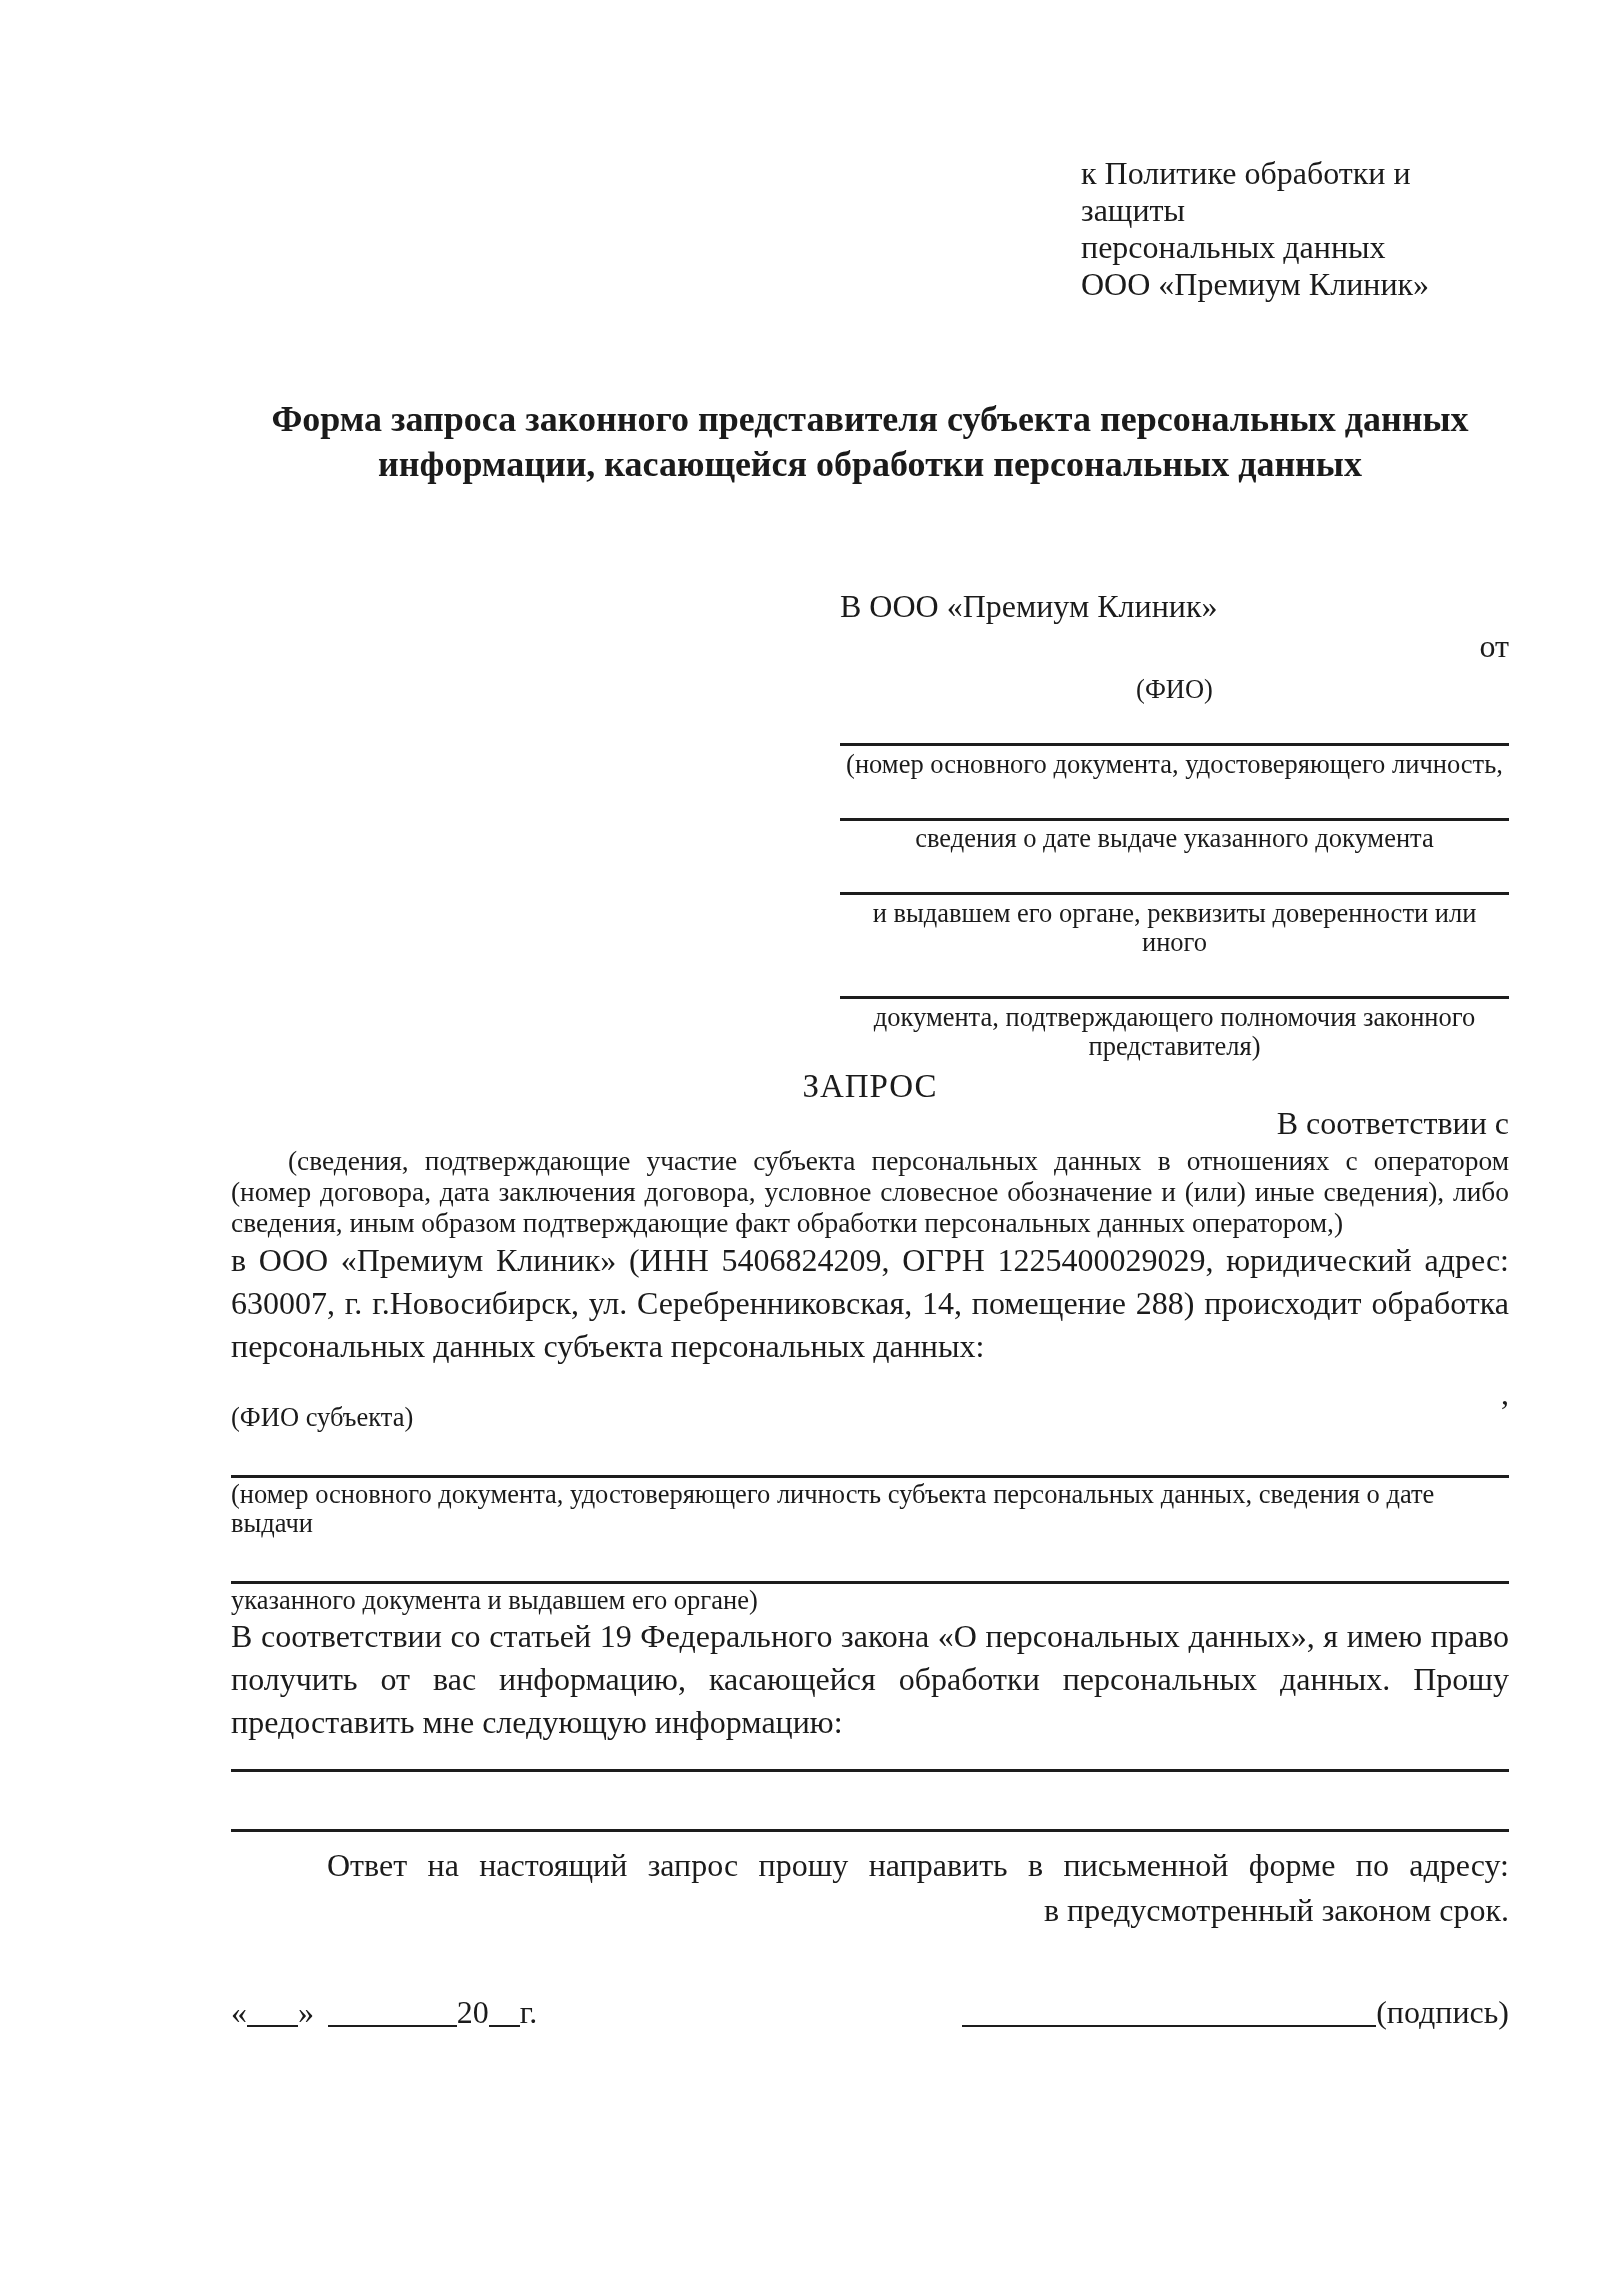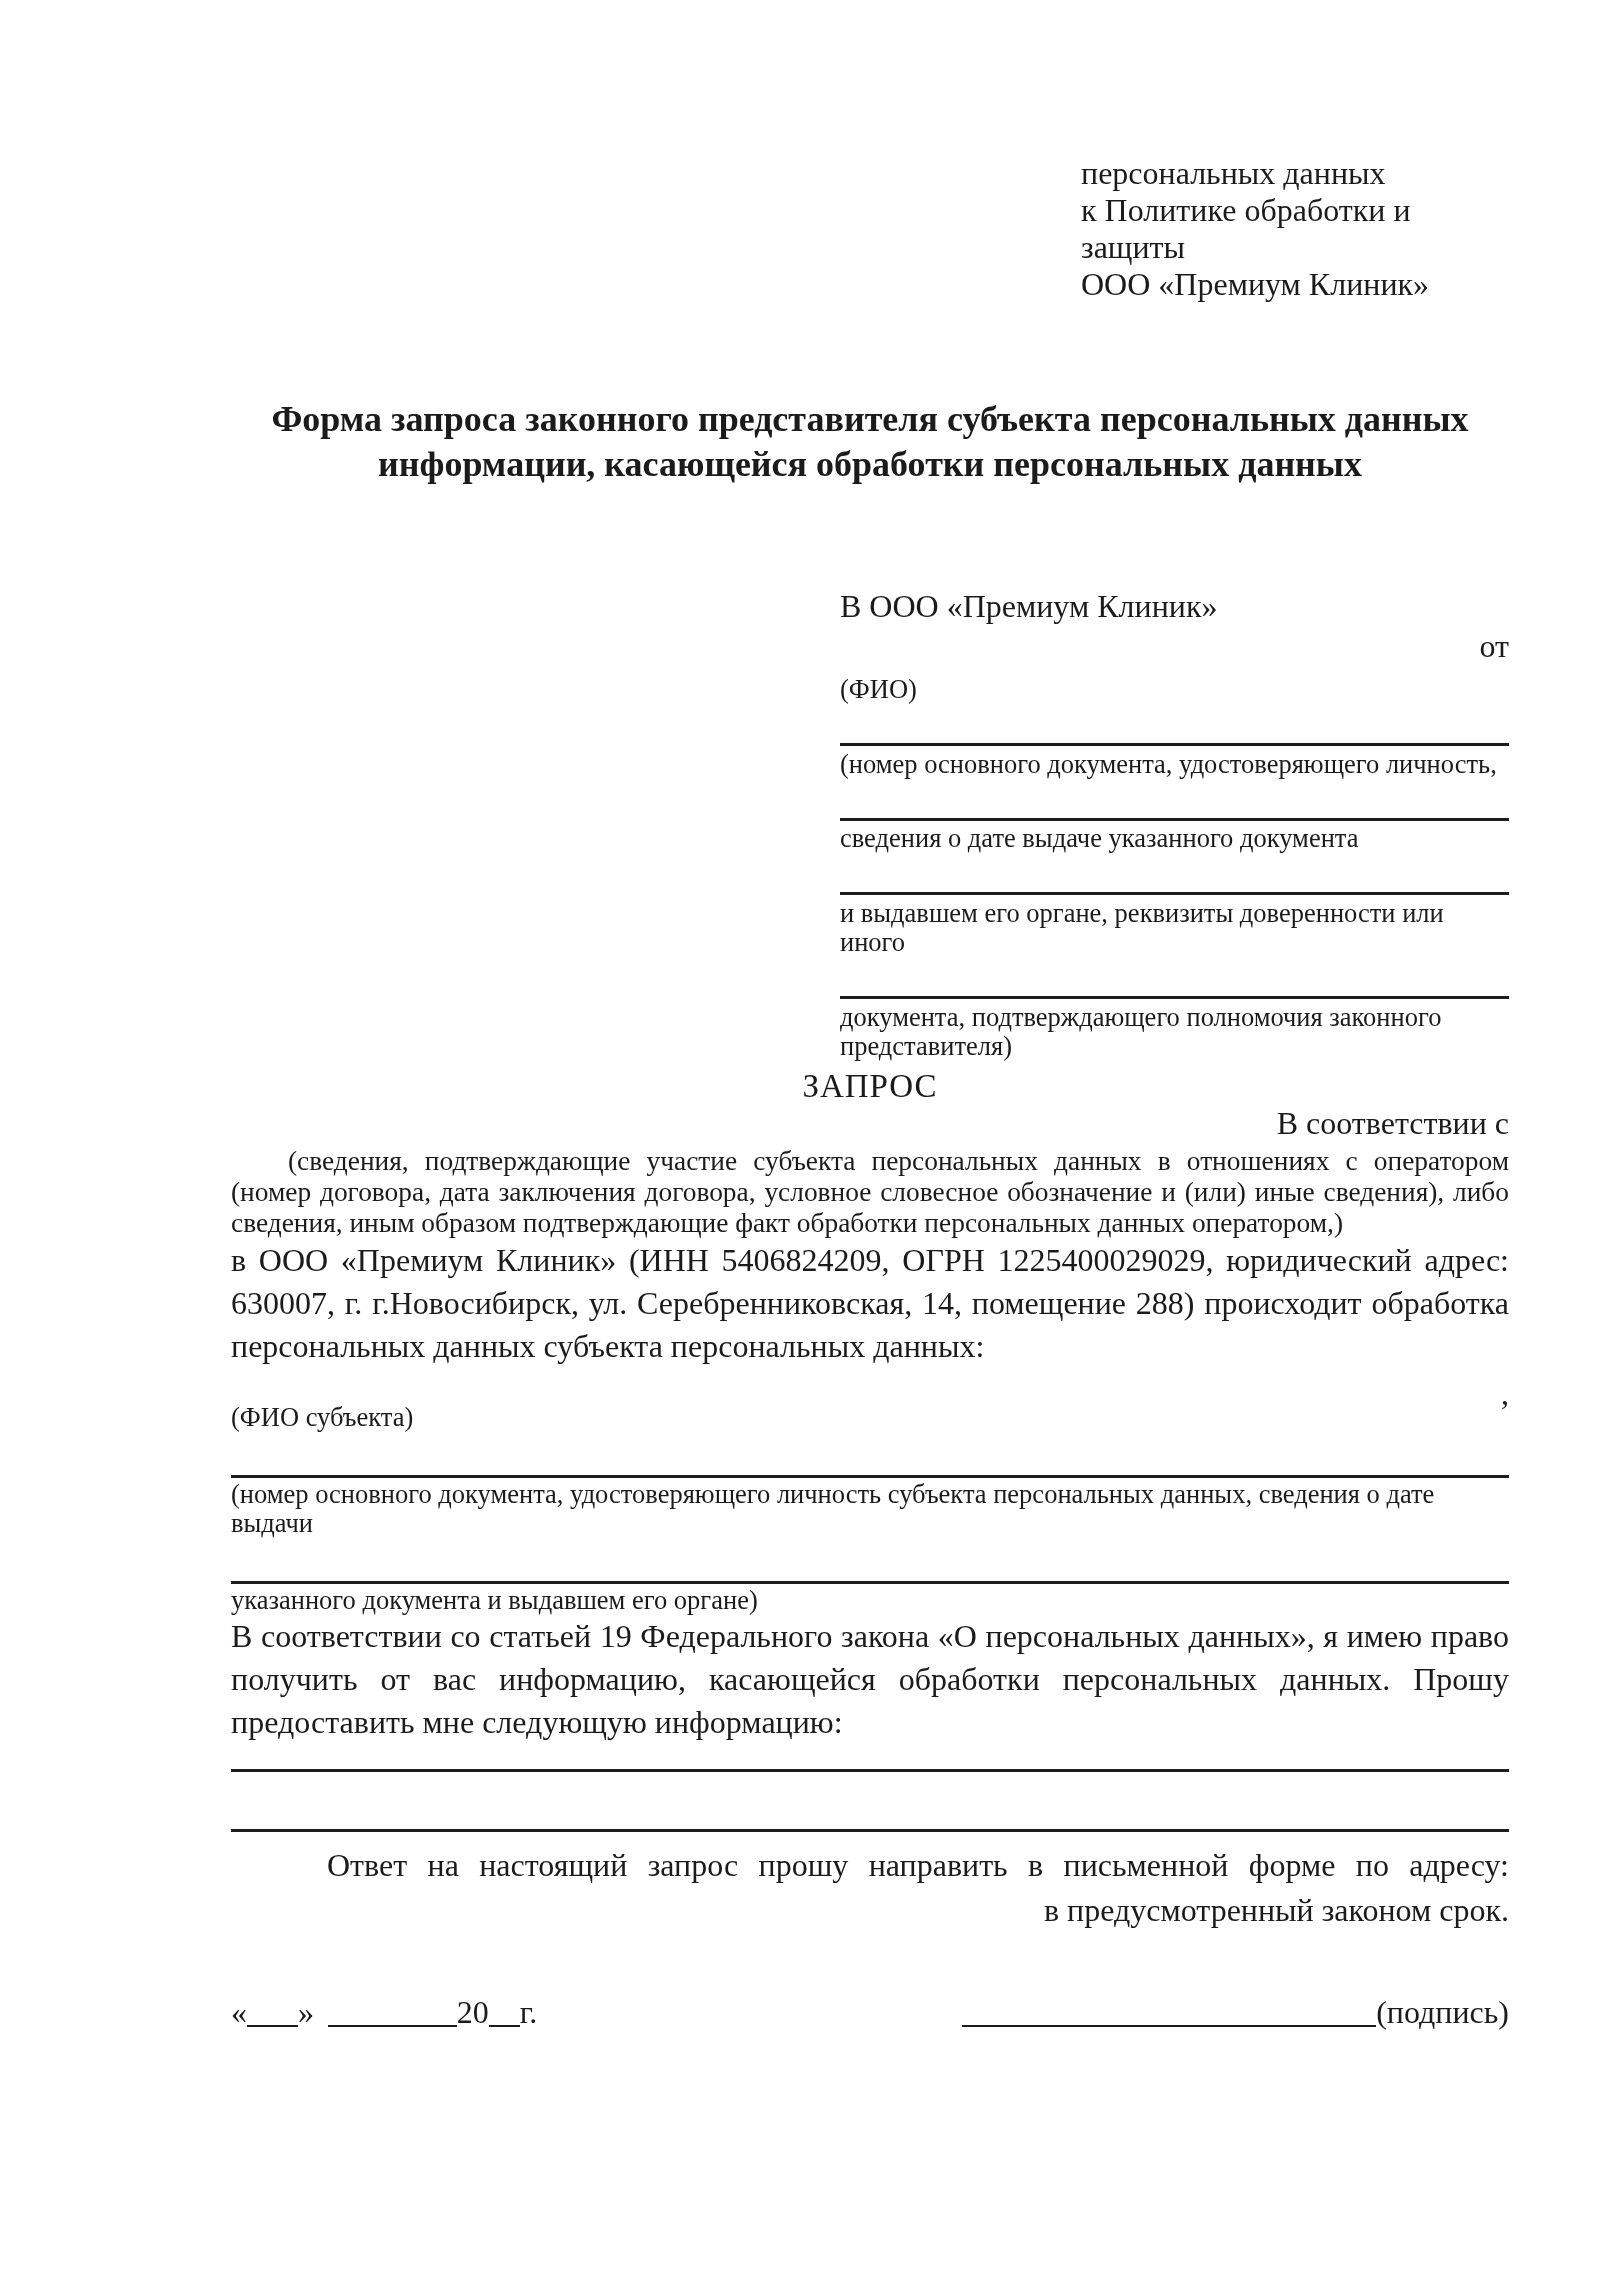--- a/index.html
+++ b/index.html
@@ -25,21 +25,21 @@
   .annex { margin-left:850px; font-size:32px; line-height:37px; }
 
   
   .title { margin-top:94px; text-align:center; font-weight:bold; font-size:36px; line-height:45px; }
 
   
   .addr { margin-top:98px; margin-left:609px; width:669px; font-size:32px; }
   .addr-to { line-height:43px; }
   .from-row { height:43px; }
   .from-row .fill { margin-left:9.8px; }
-  .cap { font-size:26.5px; line-height:29px; text-align:left; }
+  .cap { font-size:26.5px; line-height:29px; text-align:center; }
   .addr .cap { margin-top:3.9px; }
   .addr .fill-row { margin-top:39px; }
 
   .zapros { margin-top:7px; text-align:center; font-size:33px; line-height:37px; letter-spacing:1px; }
 
   .intro-row { height:39px; font-size:32px; }
   .intro-row .indent { width:96px; }
   .intro-row .fill { margin-left:13.7px; }
 
   .smallpara { margin-top:2px; font-size:27.4px; line-height:31px; text-align:justify; text-indent:57px; }
@@ -68,22 +68,22 @@
   .seg-year { width:31px; }
   .seg-sign { width:414px; }
   .nowrap { white-space:nowrap; }
 </style>
 </head>
 <body>
 
 <div class="page">
 
   <div class="annex">
+    <div>к Политике обработки и защиты</div>
     <div>персональных данных</div>
-    <div>к Политике обработки и защиты</div>
     <div>ООО «Премиум Клиник»</div>
   </div>
 
   <div class="title">
     <div>Форма запроса законного представителя субъекта персональных данных</div>
     <div>информации, касающейся обработки персональных данных</div>
   </div>
 
   <div class="addr">
     <div class="addr-to">В ООО «Премиум Клиник»</div>

